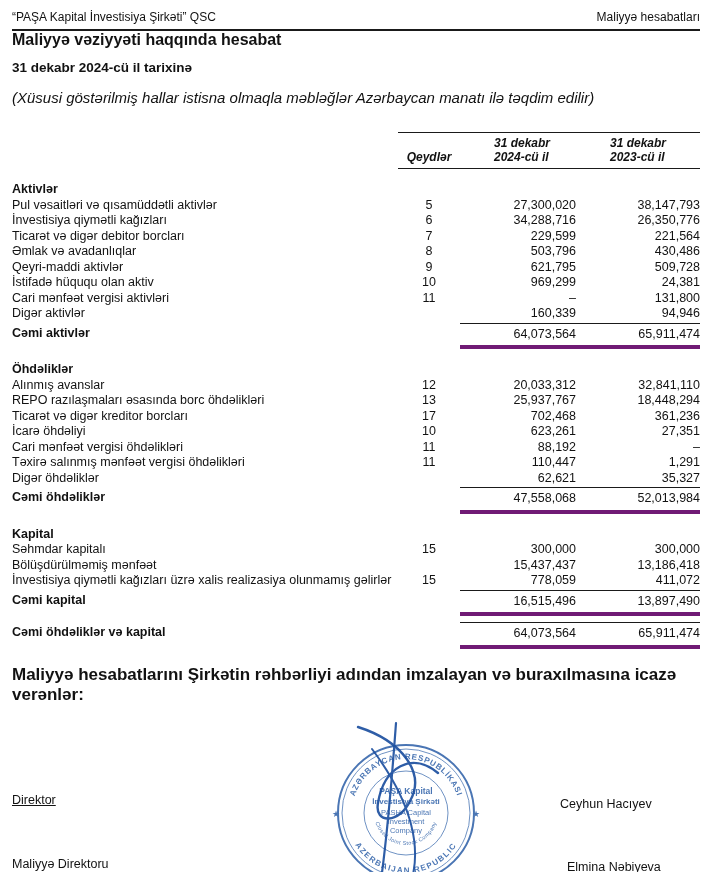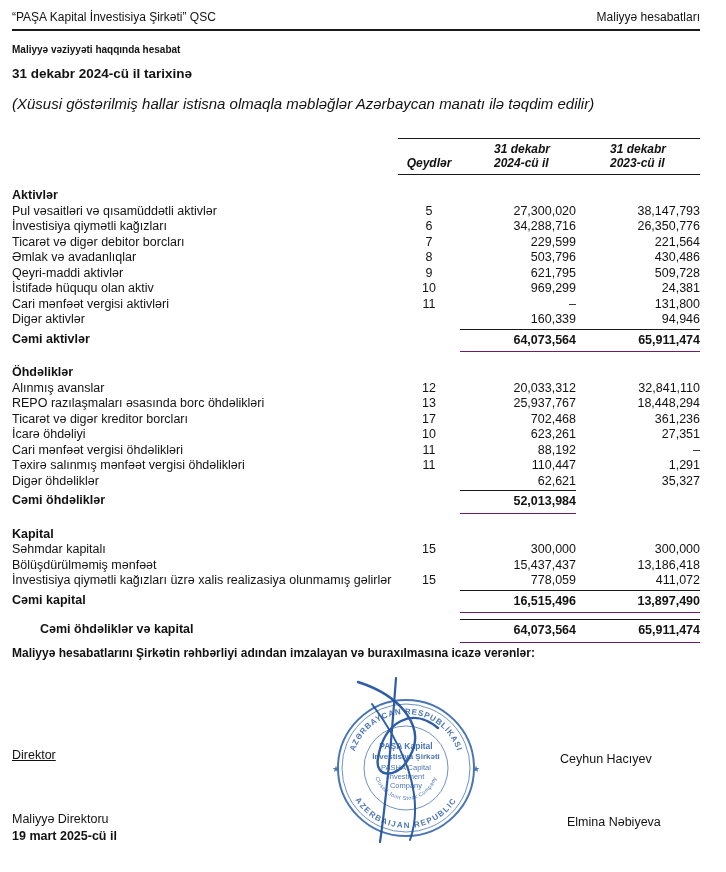--- a/index.html
+++ b/index.html
@@ -7,21 +7,21 @@
   body {
     width:726px; height:872px; overflow:hidden; position:relative;
     font-family:"Liberation Sans", sans-serif; color:#121212;
     --stamp-color:#2b5ea7; --sig-color:#1d50a0;
   }
   .page { padding:8px 26px 0 12px; }
 
   .topbar { display:flex; justify-content:space-between; font-size:12px; padding-top:2px; }
   .rule { border-bottom:2px solid #1a1a1a; margin-top:5px; }
 
-  .title { font-size:10px; font-weight:700; margin-top:13px; }
+  .title { font-size:16px; font-weight:700; margin-top:0; }
   .subtitle { font-size:13.5px; font-weight:700; margin-top:11px; }
   .note-line { font-size:15px; font-style:italic; margin-top:14px; }
 
   .fin-table { margin-top:26px; }
   .thead, .trow { display:grid; grid-template-columns:1fr 62px 116px 124px; }
   .thead { font-size:12px; font-weight:700; font-style:italic; }
   .thead > div { padding:3px 0 4px; }
   .thead .h-note, .thead .h-amt { border-top:1px solid #1a1a1a; border-bottom:1px solid #1a1a1a; }
   .thead .h-note { text-align:center; display:flex; align-items:flex-end; justify-content:center; }
   .thead .h-amt { padding-left:34px; line-height:14px; }
@@ -29,25 +29,25 @@
 
   .trow { font-size:12.5px; line-height:15.5px; }
   .trow .c-note { text-align:center; align-self:end; }
   .trow .c-amt { text-align:right; align-self:end; }
   .trow.section { margin-top:13px; }
   .trow.section .c-label { font-weight:700; }
   .trow.total, .trow.total-final { margin-top:1px; }
   .trow.total > div, .trow.total-final > div { padding-top:3px; padding-bottom:3px; }
   .trow.total .c-label, .trow.total-final .c-label { font-weight:700; }
   .trow.total .c-amt, .trow.total-final .c-amt {
-    font-weight:700; border-top:1px solid #1a1a1a; border-bottom:1px solid #701a75;
+    font-weight:400; border-top:1px solid #1a1a1a; border-bottom:4px solid #701a75;
   }
-  .trow.total-final { margin-top:6px;margin-left:28px; }
-
-  .approval { font-size:12px; font-weight:700; margin-top:3px; }
+  .trow.total-final { margin-top:6px; }
+
+  .approval { font-size:17px; font-weight:700; margin-top:16px; }
 
   .sig-area { position:relative; height:176px; margin-top:2px; }
   .sig-area .abs { position:absolute; font-size:12.5px; white-space:nowrap; }
   .role-1 { left:0; top:86px;text-decoration:underline; }
   .name-1 { left:548px; top:90px; }
   .role-2 { left:0; top:150px; }
   .name-2 { left:555px; top:153px; }
   .report-date { left:0; top:167px;font-weight:bold; }
 
   .stamp-svg { position:absolute; left:276px; top:-6px; }
@@ -188,20 +188,21 @@
         </div>
         <div class="trow item">
           <div class="c-label">Digər öhdəliklər</div>
           <div class="c-note"></div>
           <div class="c-amt">62,621</div>
           <div class="c-amt">35,327</div>
         </div>
         <div class="trow total">
           <div class="c-label">Cəmi öhdəliklər</div>
           <div class="c-note"></div>
+          <div class="c-amt">47,558,068</div>
           <div class="c-amt">52,013,984</div>
         </div>
         <div class="trow section">
           <div class="c-label">Kapital</div>
           <div class="c-note"></div>
           <div class="c-amt"></div>
           <div class="c-amt"></div>
         </div>
         <div class="trow item">
           <div class="c-label">Səhmdar kapitalı</div>

